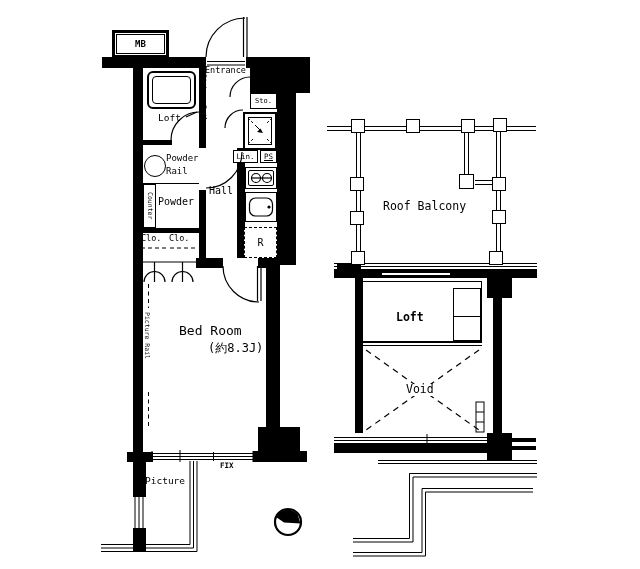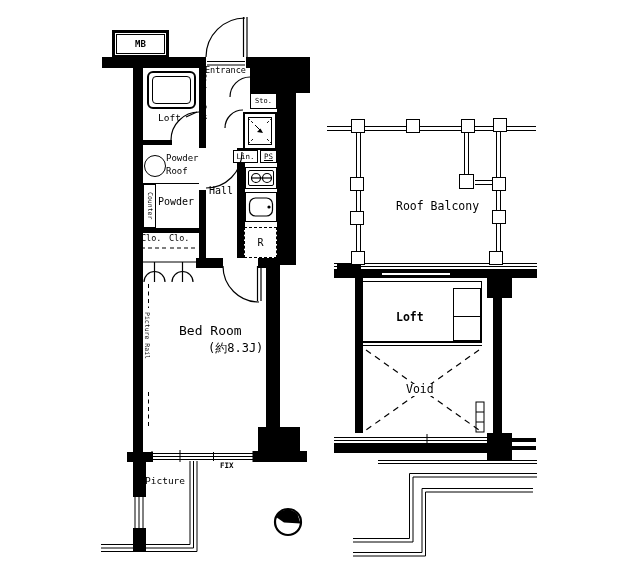--- a/index.html
+++ b/index.html
@@ -211,27 +211,27 @@
     <g>
       <circle cx="288" cy="522" r="13" stroke-width="2.2"></circle>
       <path d="M276,517 A13,13 0 0 1 297.5,514 L300.5,523.5 L284,522.5 Z" fill="#000" stroke="none"></path>
     </g>
   </svg>
 
   <div class="lb" style="left:205px;top:66px;font-size:8.5px;">Entrance</div>
   <div class="lb vlb" style="left:200px;top:74px;font-size:6.5px;letter-spacing:0;">Picture Rail</div>
   <div class="lb" style="left:158px;top:113px;font-size:9.5px;">Loft</div>
   <div class="lb" style="left:166px;top:154px;font-size:9px;">Powder</div>
-  <div class="lb" style="left:166px;top:167px;font-size:9px;">Roof</div>
+  <div class="lb" style="left:166px;top:167px;font-size:9px;">Rail</div>
   <div class="lb" style="left:158px;top:197px;font-size:10px;">Powder</div>
   <div class="lb" style="left:209px;top:186px;font-size:10px;">Hall</div>
   <div class="lb" style="left:141px;top:234px;font-size:8.5px;">Clo.</div>
   <div class="lb" style="left:169px;top:234px;font-size:8.5px;">Clo.</div>
   <div class="lb" style="left:179px;top:324px;font-size:13px;">Bed Room</div>
   <div class="lb" style="left:180px;top:342px;font-size:12px;margin-left:28px;">(約8.3J)</div>
   <div class="lb vlb" style="left:143px;top:312px;font-size:6.5px;letter-spacing:0;background:#fff;">Picture Rail</div>
   <div class="lb" style="left:220px;top:462px;font-size:7.5px;font-weight:bold;">FIX</div>
   <div class="lb" style="left:145px;top:476px;font-size:9.5px;">Picture</div>
-  <div class="lb" style="left:396px;top:201px;font-size:11.5px;">Roof Balcony</div>
+  <div class="lb" style="left:383px;top:201px;font-size:11.5px;">Roof Balcony</div>
   <div class="lb" style="left:396px;top:312px;font-size:11.5px;font-weight:bold;">Loft</div>
   <div class="lb" style="left:404px;top:384px;font-size:11.5px;background:#fff;padding:0 2px;">Void</div>
 
 </div>
 
 </body></html>

